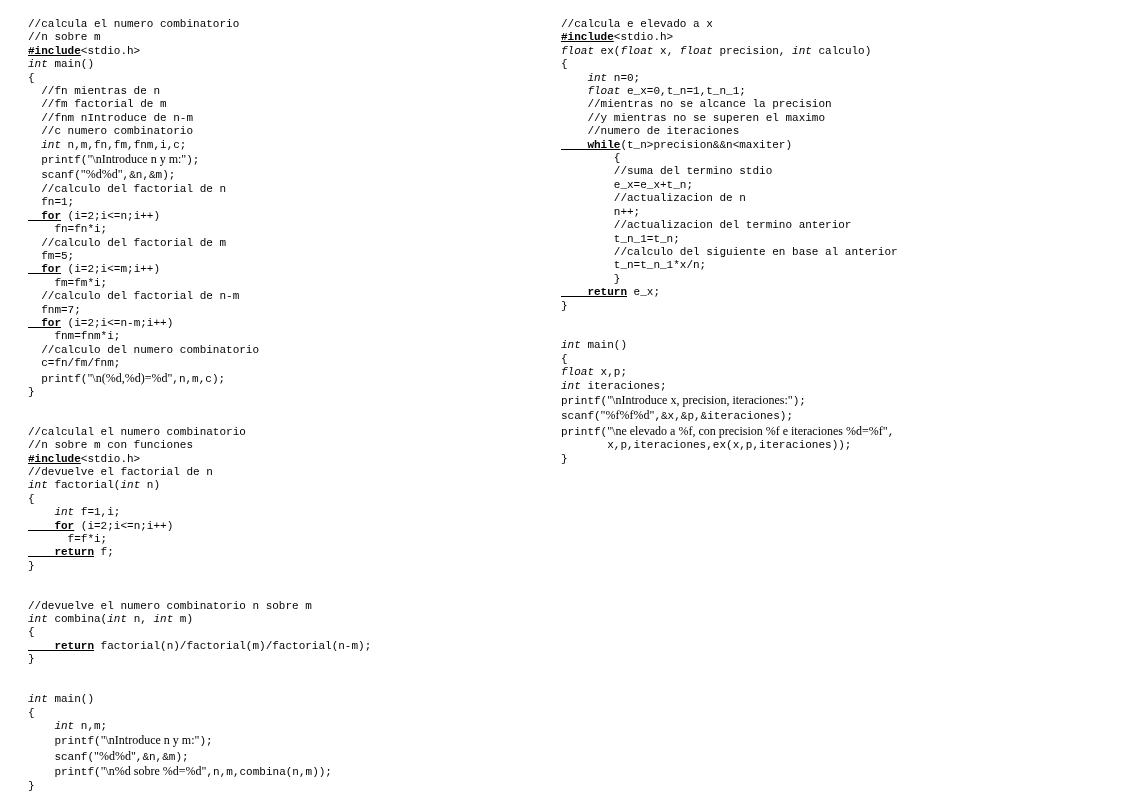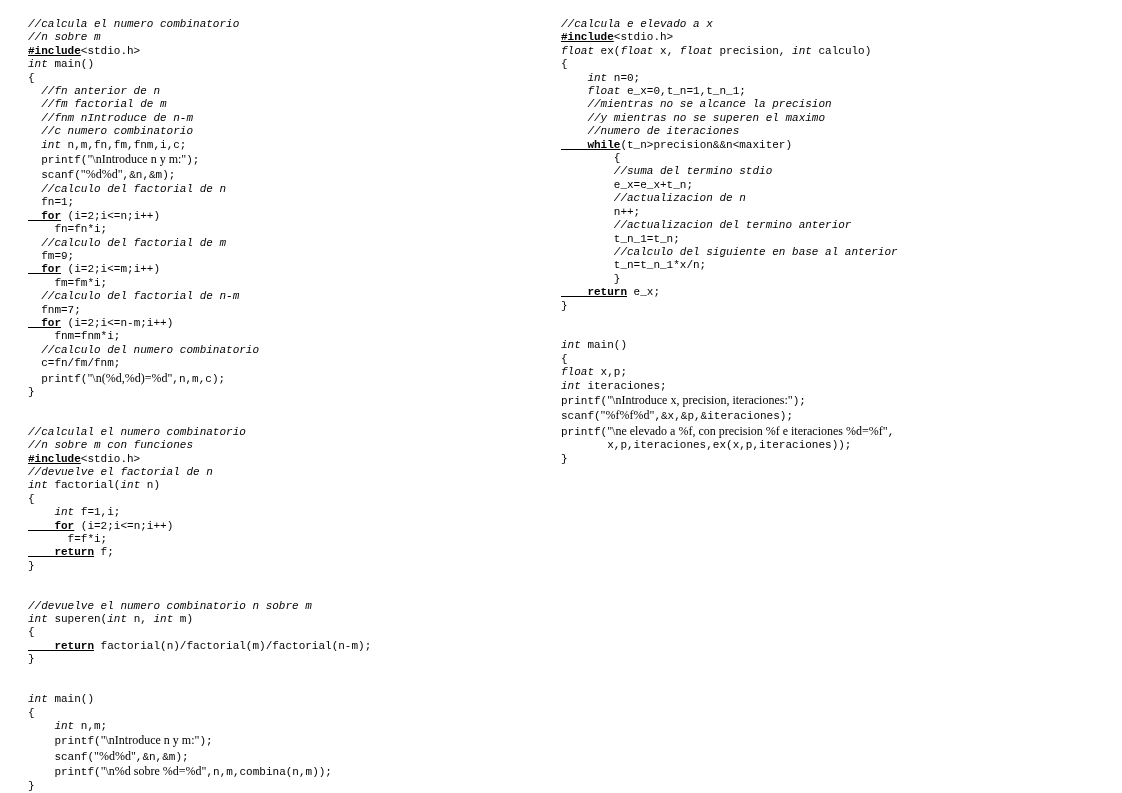--- a/index.html
+++ b/index.html
@@ -21,49 +21,49 @@
   }
   .col {
     flex: 0 0 50%;
     box-sizing: border-box;
     padding-right: 20px;
   }
   .code {
     white-space: pre;
     font-family: "Courier New", Courier, monospace;
   }
-  .c  { font-style: italic; color: #000; }   
+  .c  { color: #000; }   
   .k  { font-weight: bold; text-decoration: underline; }                  
   .ki { font-style: italic; }                 
   .s  { font-family: "Times New Roman", Times, serif; font-size: 12px; } 
   .blank { height: 13px; }
 </style>
 </head>
 <body>
 
 <div class="page">
 
   <div class="col code"><span class="c">//calcula el numero combinatorio</span>
 <span class="c">//n sobre m</span>
 <span><span class="k">#include</span><span>&lt;stdio.h&gt;</span></span>
 <span><span class="ki">int</span><span> main()</span></span>
 <span>{</span>
-<span class="c">  //fn anterior de n</span>
+<span class="c">  //fn mientras de n</span>
 <span class="c">  //fm factorial de m</span>
 <span class="c">  //fnm nIntroduce de n-m</span>
 <span class="c">  //c numero combinatorio</span>
 <span><span class="ki">  int</span><span> n,m,fn,fm,fnm,i,c;</span></span>
 <span><span>  printf(</span><span class="s">"\nIntroduce n y m:"</span><span>);</span></span>
 <span><span>  scanf(</span><span class="s">"%d%d"</span><span>,&amp;n,&amp;m);</span></span>
 <span class="c">  //calculo del factorial de n</span>
 <span>  fn=1;</span>
 <span><span class="k">  for</span><span> (i=2;i&lt;=n;i++)</span></span>
 <span>    fn=fn*i;</span>
 <span class="c">  //calculo del factorial de m</span>
-<span>  fm=9;</span>
+<span>  fm=5;</span>
 <span><span class="k">  for</span><span> (i=2;i&lt;=m;i++)</span></span>
 <span>    fm=fm*i;</span>
 <span class="c">  //calculo del factorial de n-m</span>
 <span>  fnm=7;</span>
 <span><span class="k">  for</span><span> (i=2;i&lt;=n-m;i++)</span></span>
 <span>    fnm=fnm*i;</span>
 <span class="c">  //calculo del numero combinatorio</span>
 <span>  c=fn/fm/fnm;</span>
 <span><span>  printf(</span><span class="s">"\n(%d,%d)=%d"</span><span>,n,m,c);</span></span>
 <span>}</span>
@@ -74,21 +74,21 @@
 <span class="c">//devuelve el factorial de n</span>
 <span><span class="ki">int</span><span> factorial(</span><span class="ki">int</span><span> n)</span></span>
 <span>{</span>
 <span><span class="ki">    int</span><span> f=1,i;</span></span>
 <span><span class="k">    for</span><span> (i=2;i&lt;=n;i++)</span></span>
 <span>      f=f*i;</span>
 <span><span class="k">    return</span><span> f;</span></span>
 <span>}</span>
 <div class="blank"></div>
 <span class="c">//devuelve el numero combinatorio n sobre m</span>
-<span><span class="ki">int</span><span> superen(</span><span class="ki">int</span><span> n, </span><span class="ki">int</span><span> m)</span></span>
+<span><span class="ki">int</span><span> combina(</span><span class="ki">int</span><span> n, </span><span class="ki">int</span><span> m)</span></span>
 <span>{</span>
 <span><span class="k">    return</span><span> factorial(n)/factorial(m)/factorial(n-m);</span></span>
 <span>}</span>
 <div class="blank"></div>
 <span><span class="ki">int</span><span> main()</span></span>
 <span>{</span>
 <span><span class="ki">    int</span><span> n,m;</span></span>
 <span><span>    printf(</span><span class="s">"\nIntroduce n y m:"</span><span>);</span></span>
 <span><span>    scanf(</span><span class="s">"%d%d"</span><span>,&amp;n,&amp;m);</span></span>
 <span><span>    printf(</span><span class="s">"\n%d sobre %d=%d"</span><span>,n,m,combina(n,m));</span></span>

